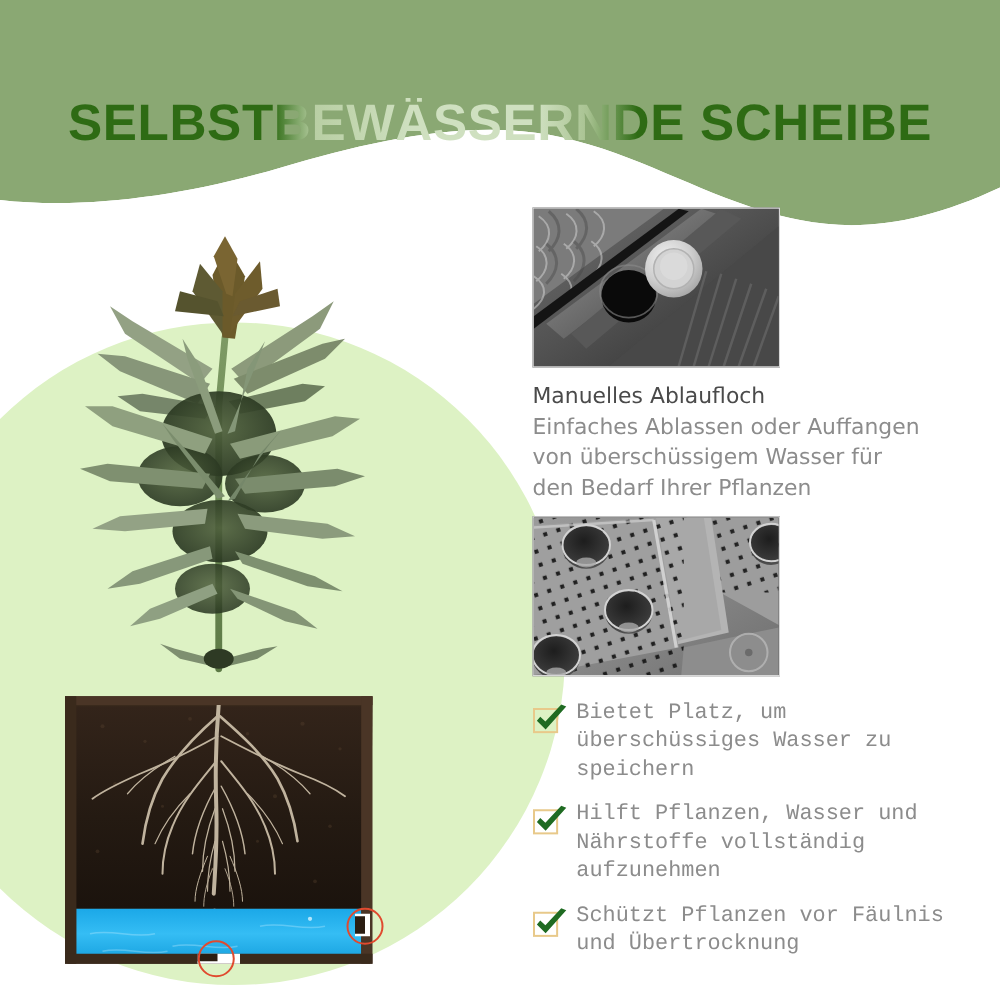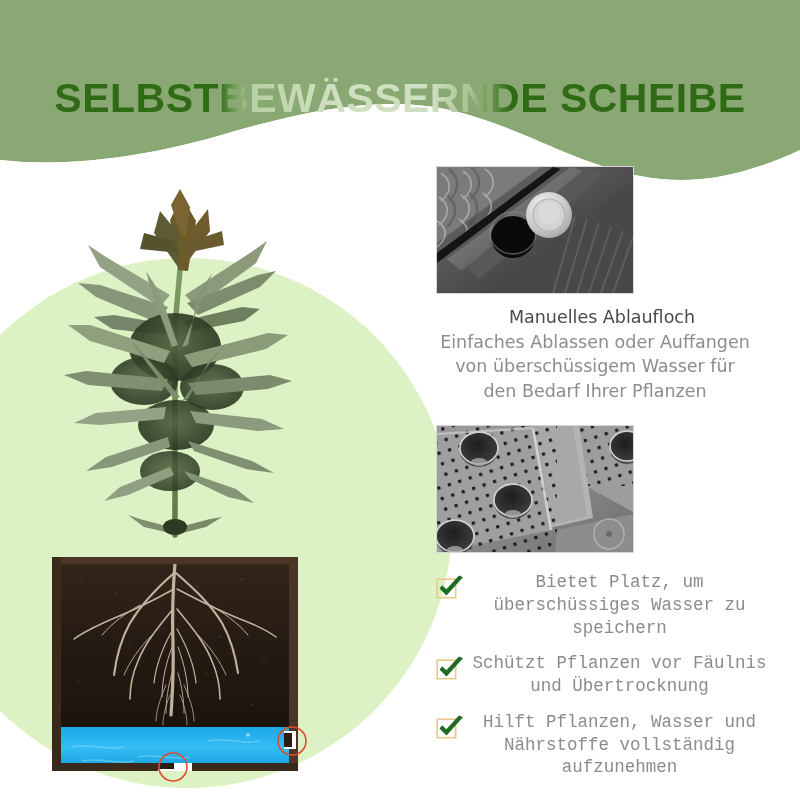--- a/index.html
+++ b/index.html
@@ -38,21 +38,21 @@
   
   .left-circle{
     position:absolute;left:-78px;top:258px;width:530px;height:530px;
     border-radius:50%;
     background:#ddf2c4;
   }
   .left-art{position:absolute;left:20px;top:175px;width:390px;height:615px;}
   .left-art svg{display:block;}
 
   
-  .right-col{position:absolute;left:436px;top:166px;width:332px;text-align:center;}
+  .right-col{position:absolute;left:426px;top:166px;width:332px;}
 
   .photo{
     width:196px;height:126px;
     border:1px solid #d7d7d7;
     display:block;
     overflow:hidden;
     background:#4a4a4a;
   }
   .photo svg{display:block;}
   .photo-1{margin:0 0 0 0;}
@@ -62,21 +62,21 @@
     font-size:17.5px;
     color:#4a4a4a;
     margin:12px 0 1px 0;
     line-height:1.32;
     font-family:"DejaVu Sans","Liberation Sans",sans-serif;
   }
   .feat-body{
     font-size:17.5px;
     color:#8c8c8c;
     line-height:1.39;
-    margin:0 0 22px 0;
+    margin:0 0 10px 0;
     max-width:318px;
     font-family:"DejaVu Sans","Liberation Sans",sans-serif;
   }
 
   .bullets{margin:18px 0 0 0;padding:0;list-style:none;}
   .bullet{
     display:flex;
     align-items:flex-start;
     margin:0 0 13px 0;
   }
@@ -422,29 +422,29 @@
         <span class="bullet-text">Bietet Platz, um überschüssiges Wasser zu speichern</span>
       </li>
 
       <li class="bullet">
         <span class="bullet-check">
           <svg width="30" height="26" viewBox="0 0 30 26">
             <rect x="1.2" y="5.2" width="18.5" height="18.5" fill="none" stroke="#e8c98a" stroke-width="1.6"></rect>
             <path d="M3.5,14.5 L10.5,21.5 L27,3.2 L23,1.5 L10.3,15.2 L6.2,11.3 Z" fill="#1f6b22"></path>
           </svg>
         </span>
-        <span class="bullet-text">Schützt Pflanzen vor Fäulnis und Übertrocknung</span>
+        <span class="bullet-text">Hilft Pflanzen, Wasser und Nährstoffe vollständig aufzunehmen</span>
       </li>
 
       <li class="bullet">
         <span class="bullet-check">
           <svg width="30" height="26" viewBox="0 0 30 26">
             <rect x="1.2" y="5.2" width="18.5" height="18.5" fill="none" stroke="#e8c98a" stroke-width="1.6"></rect>
             <path d="M3.5,14.5 L10.5,21.5 L27,3.2 L23,1.5 L10.3,15.2 L6.2,11.3 Z" fill="#1f6b22"></path>
           </svg>
         </span>
-        <span class="bullet-text">Hilft Pflanzen, Wasser und Nährstoffe vollständig aufzunehmen</span>
+        <span class="bullet-text">Schützt Pflanzen vor Fäulnis und Übertrocknung</span>
       </li>
 
     </ul>
   </div>
 
 </div>
 
 </body></html>

